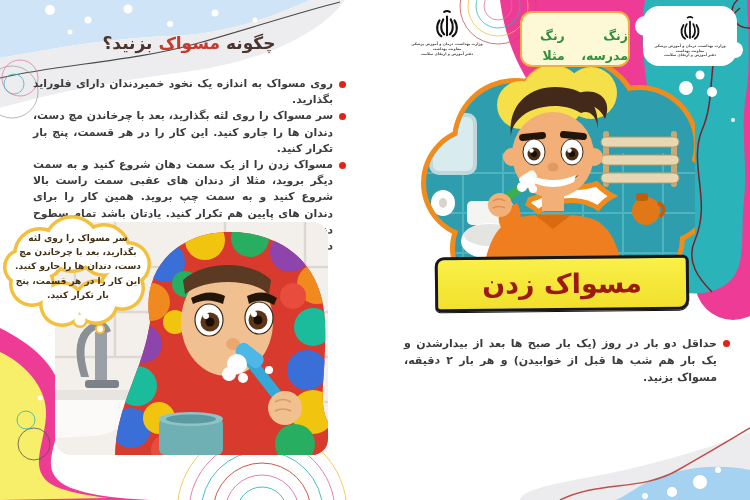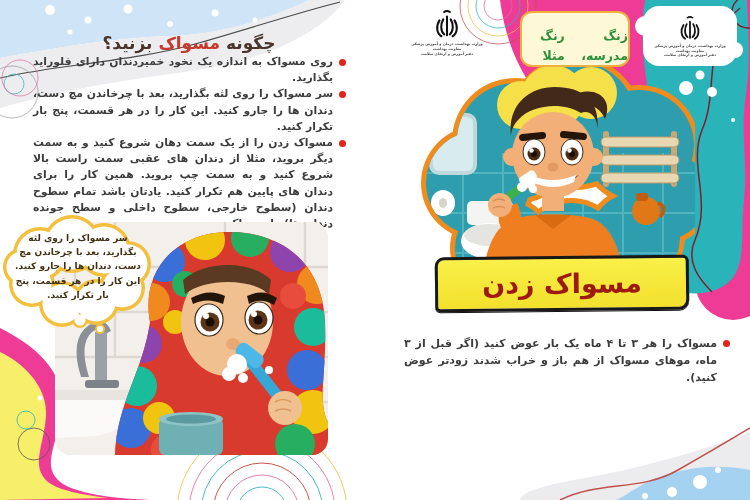--- a/index.html
+++ b/index.html
@@ -10,21 +10,21 @@
 
   
   .lp-title{left:33px;top:33px;width:312px;direction:rtl;text-align:center;
             font-size:17px;font-weight:700;color:#4a342c;letter-spacing:-0.2px;}
   .lp-title .red{color:#c6392b;}
   .bullets{list-style:none;margin:0;padding:0;direction:rtl;}
   .bullets li{position:relative;padding-right:13px;text-align:justify;
               font-weight:700;color:#3c3c3c;}
   .bullets li::before{content:"";position:absolute;right:0;top:5px;width:7px;height:7px;
               border-radius:50%;background:#e02418;}
-  .lp-bullets{left:33px;top:54px;width:313px;font-size:10.8px;line-height:16.2px;}
+  .lp-bullets{left:33px;top:76px;width:313px;font-size:10.8px;line-height:16.2px;}
   .rp-bullets{left:404px;top:335px;width:326px;font-size:11px;line-height:17px;}
 
   
   .photo{left:55px;top:222px;width:273px;height:233px;border-radius:16px;overflow:hidden;
          background:#f4f1ee;}
 
   
   .bubble-text{left:14px;top:231px;width:128px;direction:rtl;text-align:center;
          font-size:9px;line-height:14.2px;font-weight:700;color:#3f3012;}
 
@@ -269,21 +269,21 @@
     <div class="logo-caption">وزارت بهداشت، درمان و آموزش پزشکی</div>
     <div class="logo-caption">معاونت بهداشت</div>
     <div class="logo-caption">دفتر آموزش و ارتقای سلامت</div>
   </div>
 
   <div class="abs section-banner">
     <span>مسواک زدن</span>
   </div>
 
   <ul class="abs bullets rp-bullets">
-    <li>مسواک را هر ۳ تا ۴ ماه یک بار عوض کنید (اگر قبل از ۳ ماه، موهای مسواک از هم باز و خراب شدند زودتر عوض کنید).</li>
+    <li>حداقل دو بار در روز (یک بار صبح ها بعد از بیدارشدن و یک بار هم شب ها قبل از خوابیدن) و هر بار ۲ دقیقه، مسواک بزنید.</li>
   </ul>
 
   <div class="abs lp-title">
     <span>چگونه</span>
     <span class="red">مسواک</span>
     <span>بزنید؟</span>
   </div>
 
   <ul class="abs bullets lp-bullets">
     <li>روی مسواک به اندازه یک نخود خمیردندان دارای فلوراید بگذارید.</li>

